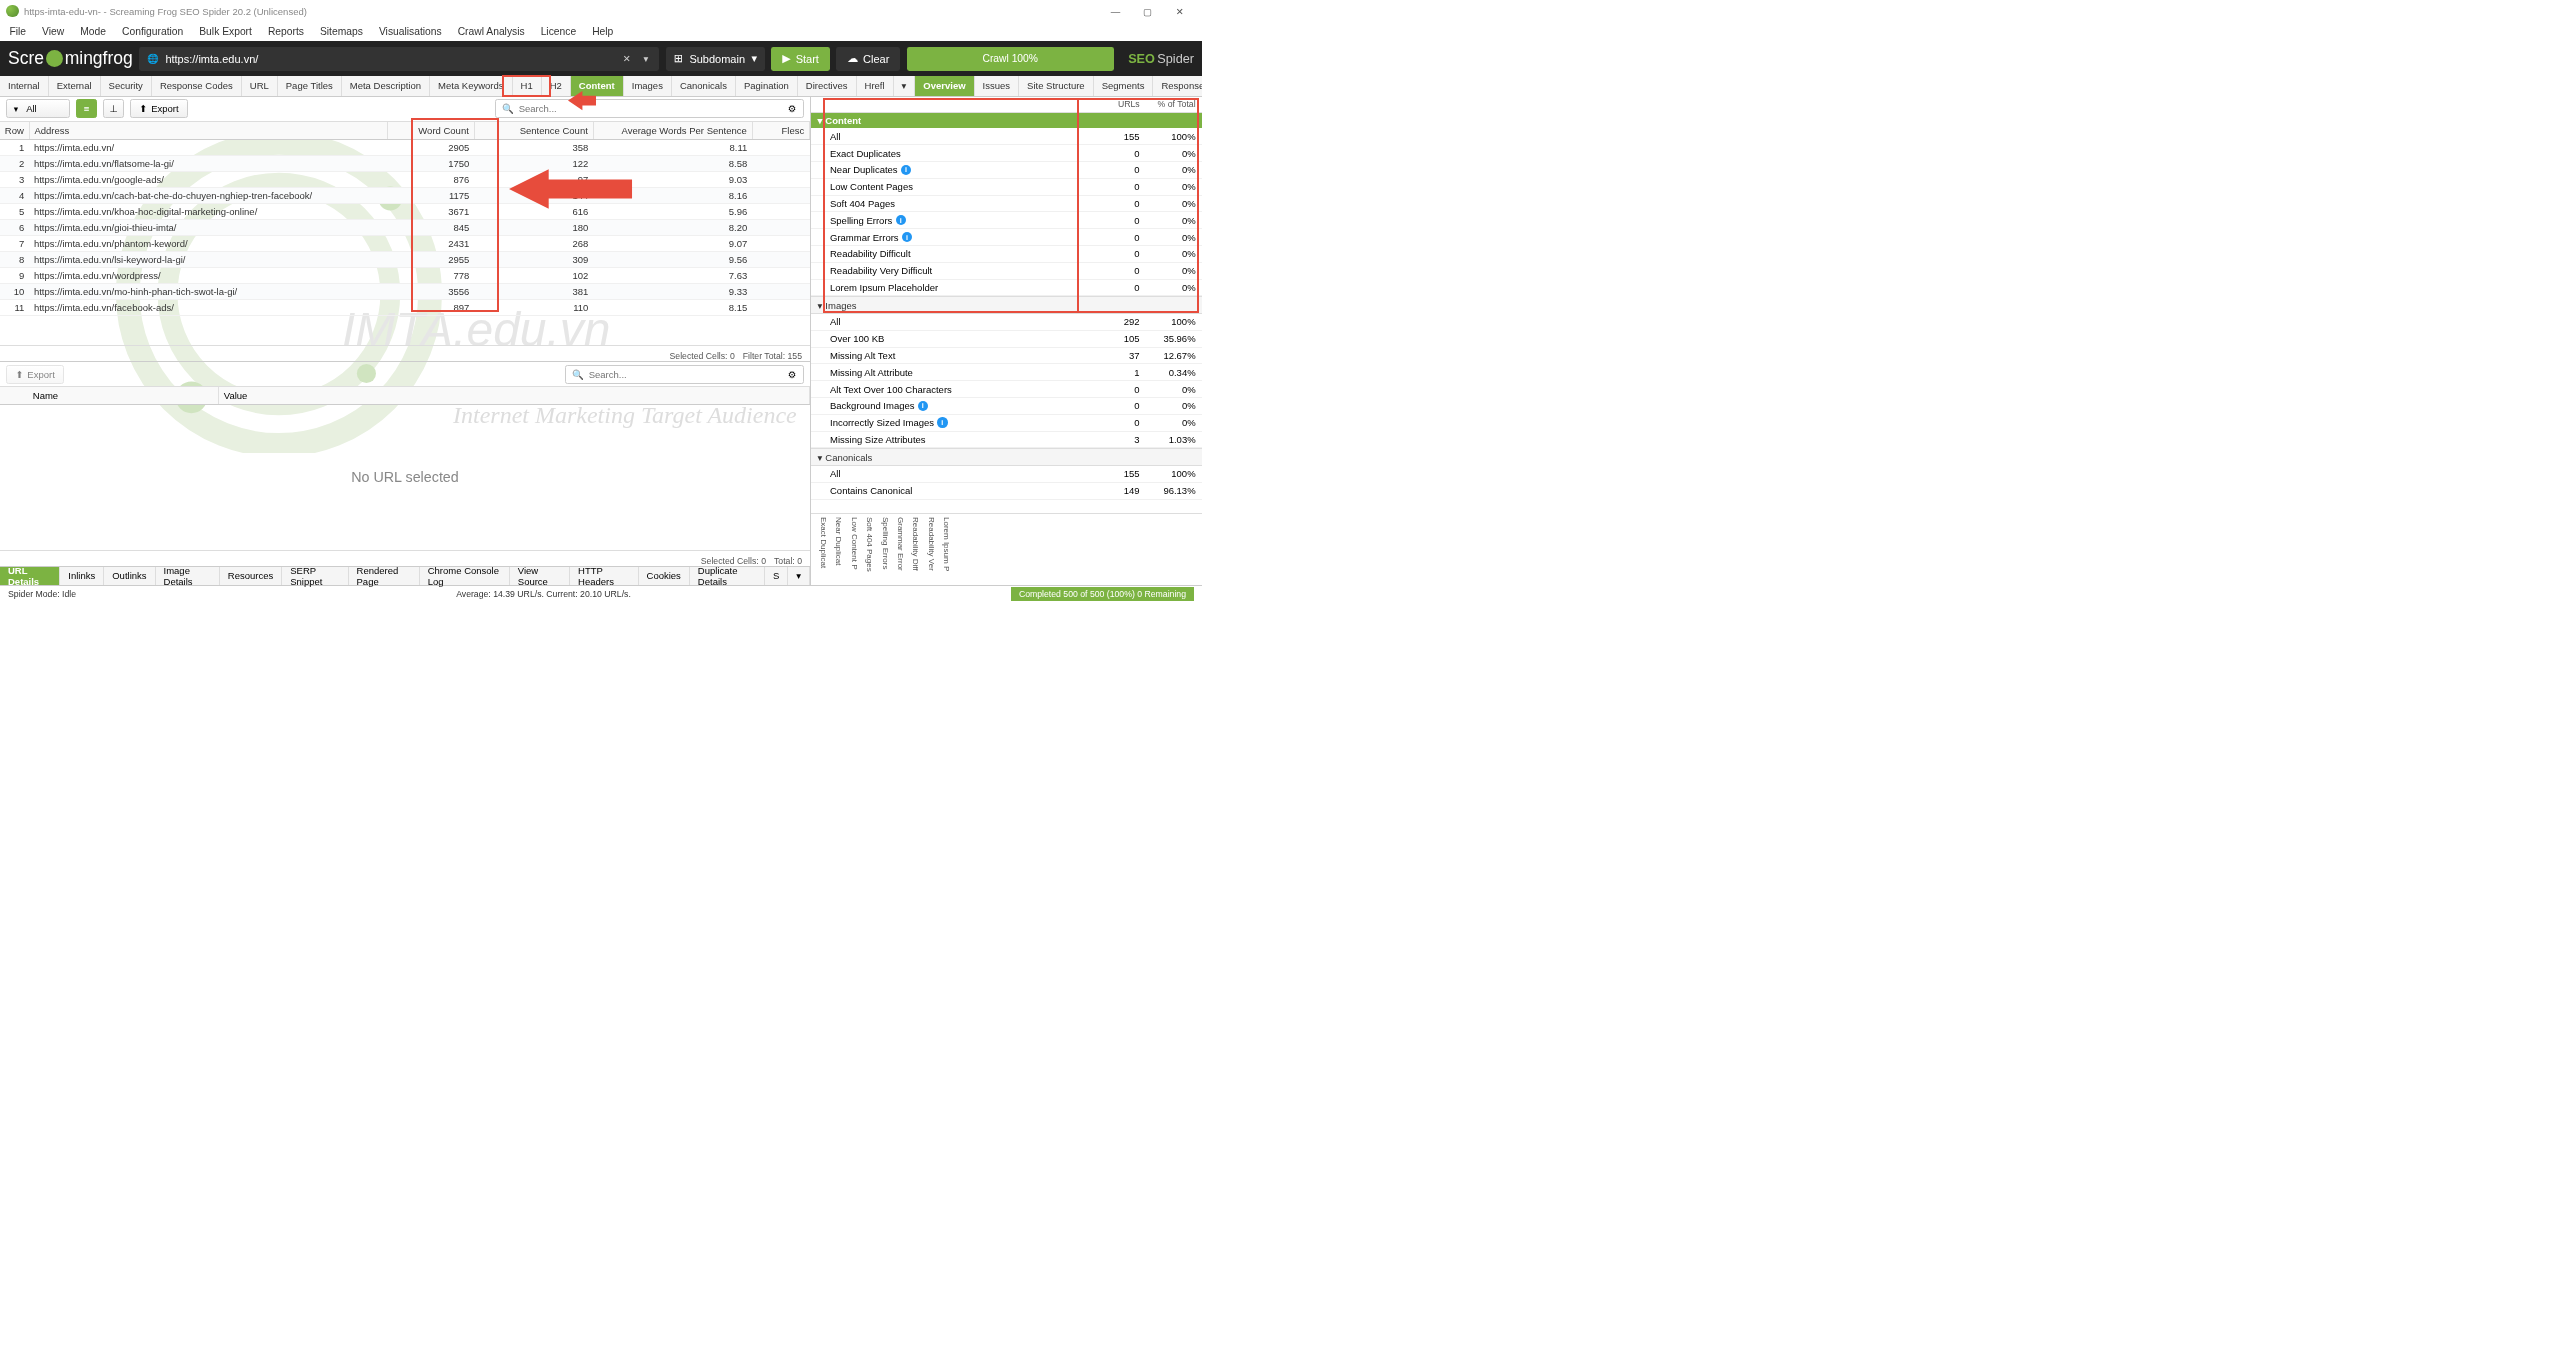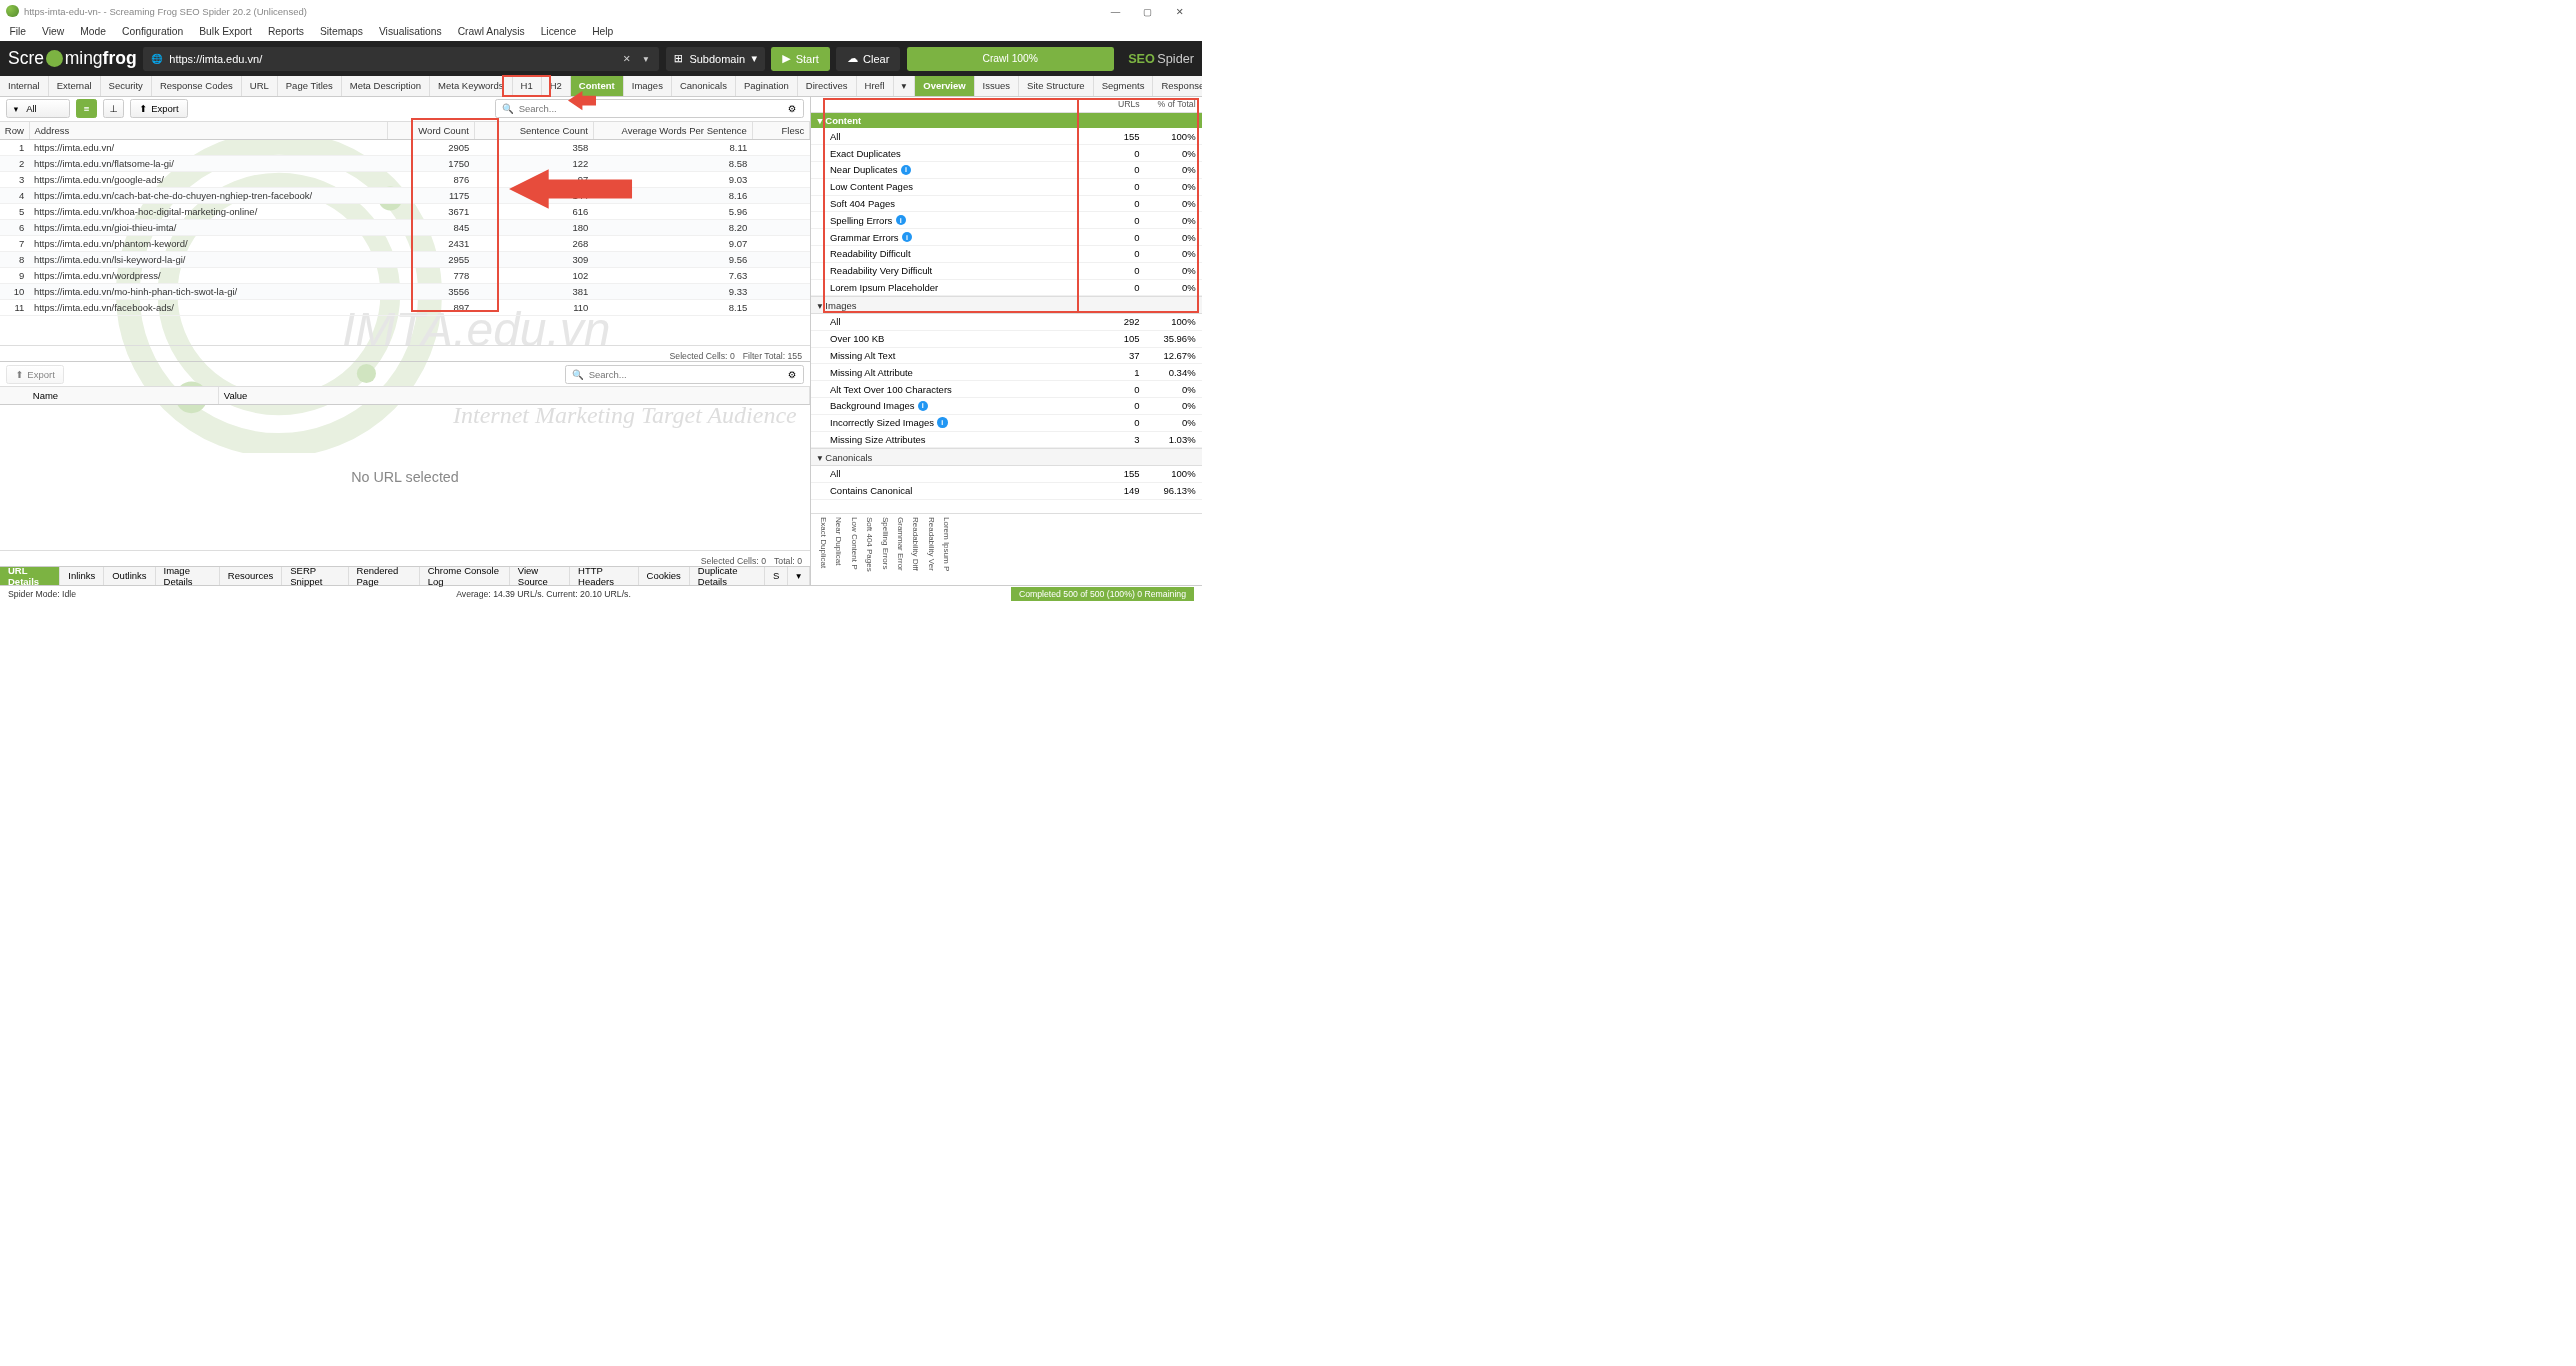--- a/index.html
+++ b/index.html
@@ -8,21 +8,21 @@
 .titlebar { height: 22px; display: flex; align-items: center; padding: 0 6.4px; color: #888; font-size: 9.5px; }
 .titlebar .frog-ico { width: 12.7px; height: 12.7px; margin-right: 4.8px; background: radial-gradient(circle at 30% 30%, #8bc34a, #558b2f); border-radius: 50%; }
 .titlebar .spacer { flex: 1; }
 .win-btn { width: 32px; text-align: center; color: #555; cursor: pointer; }
 
 .menubar { height: 19px; display: flex; align-items: center; padding: 0 9.5px; gap: 16px; color: #333; font-size: 10.3px; }
 .menubar span { cursor: pointer; }
 
 .topbar { height: 35px; background: #222; display: flex; align-items: center; padding: 0 8px; gap: 6.4px; color: #fff; }
 .logo { font-size: 17.5px; font-weight: 300; color: #fff; display: flex; align-items: center; }
-.logo b { font-weight: 700; }
+.logo b { font-weight: 400; }
 .logo .frog { width: 17.5px; height: 17.5px; background: #7cb342; border-radius: 50%; display: inline-block; margin: 0 1.6px; position: relative; }
 .url-wrap { flex: 1; display: flex; align-items: center; background: #333; border-radius: 2.4px; height: 24px; padding: 0 8px; gap: 6.4px; color: #ccc; }
 .url-wrap .globe { color: #aaa; }
 .url-wrap .url { flex: 1; font-size: 11px; color: #fff; }
 .url-wrap .x, .url-wrap .dd { color: #ccc; cursor: pointer; padding: 0 3.2px; }
 .dark-select { background: #333; color: #fff; height: 24px; display: flex; align-items: center; padding: 0 8px; gap: 6.4px; border-radius: 2.4px; font-size: 11px; cursor: pointer; }
 .btn { height: 24px; padding: 0 11px; border-radius: 2.4px; display: flex; align-items: center; gap: 4.8px; font-size: 11px; cursor: pointer; border: none; }
 .btn-green { background: #7cb342; color: #fff; }
 .btn-dark { background: #333; color: #fff; }
 .progress { flex: 0 0 207px; height: 24px; background: #7cb342; border-radius: 2.4px; display: flex; align-items: center; justify-content: center; color: #fff; font-size: 10.3px; }

